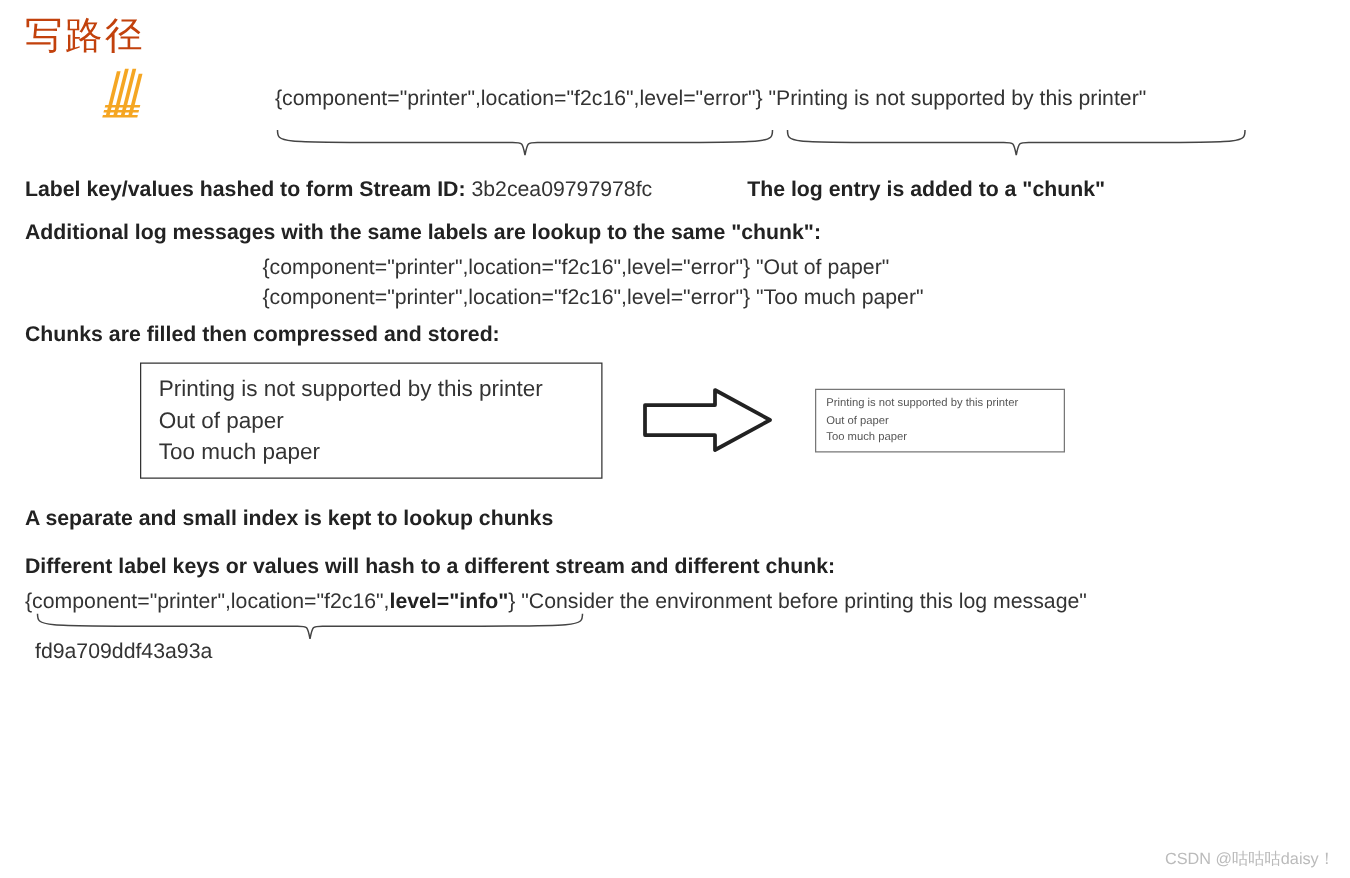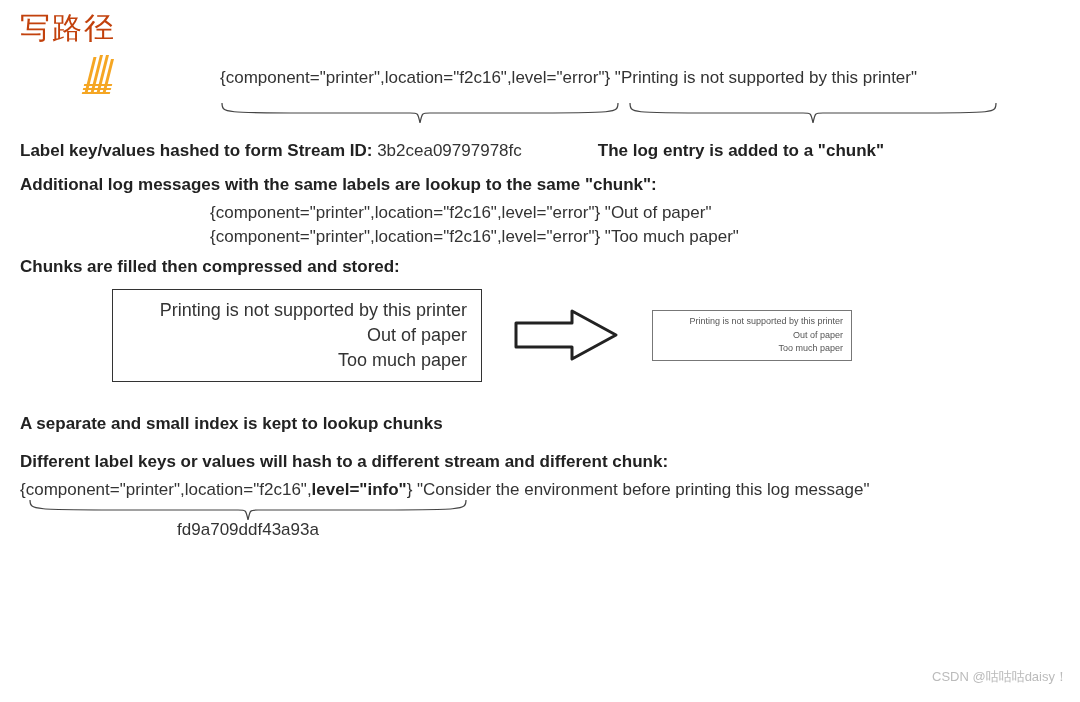--- a/index.html
+++ b/index.html
@@ -27,41 +27,41 @@
       display: flex;
       margin-left: 200px;
       margin-top: -2px;
     }
     .brace-svg-left { width: 400px; }
     .brace-svg-right { width: 370px; margin-left: 8px; }
     .bold { font-weight: 700; color: #222; }
     .line { margin-top: 14px; font-size: 17px; }
     .line-a { display:flex; gap: 76px; }
     .sub-lines { margin-left: 190px; font-size: 17px; line-height: 1.4; margin-top: 6px; }
-    .compress-row { display:flex; align-items: center; gap: 30px; margin-top: 12px; margin-left: 92px; text-align: right;}
+    .compress-row { display:flex; align-items: center; gap: 30px; margin-top: 12px; margin-left: 92px;}
     .box-big {
       border: 1.5px solid #333;
       padding: 8px 14px;
       width: 370px;
       font-size: 18px;
       line-height: 1.4;
     }
     .box-small {
       border: 1px solid #777;
       padding: 4px 8px;
       width: 200px;
       font-size: 9px;
       color: #555;
       line-height: 1.5;
     }
     .small-brace { margin-left: 8px; margin-top: -2px; }
-    .hash-id { text-align:center; width: 440px; margin-top: -4px; margin-left: 8px; font-size: 17px;}
+    .hash-id { text-align:left; width: 440px; margin-top: -4px; margin-left: 8px; font-size: 17px;}
     .watermark {
       position: absolute;
-      bottom: 16px;
+      bottom: 6px;
       right: 12px;
       font-size: 13px;
       color: #bbb;
       font-family: sans-serif;
     }
     svg { display:block; }
   </style>
 </head>
 <body>
 
@@ -122,21 +122,21 @@
       <polygon points="4,18 60,18 60,6 104,30 60,54 60,42 4,42" fill="#fff" stroke="#222" stroke-width="3" stroke-linejoin="round"></polygon>
     </svg>
   </span>
   <div class="box-small">
     <div>Printing is not supported by this printer</div>
     <div>Out of paper</div>
     <div>Too much paper</div>
   </div>
 </div>
 
-<div class="line bold" style="margin-top:32px">A separate and small index is kept to lookup chunks</div>
+<div class="line bold" style="margin-top:22px">A separate and small index is kept to lookup chunks</div>
 
 <div class="line bold" style="margin-top:18px">Different label keys or values will hash to a different stream and different chunk:</div>
 
 <div style="font-size:17px; margin-top:8px;">
   <span>{component="printer",location="f2c16",</span><span class="bold">level="info"</span><span>} "Consider the environment before printing this log message"</span>
 </div>
 
 <div class="small-brace">
   <svg width="440" height="26" viewBox="0 0 440 26">
     <path d="M2,2 C2,12 2,12 110,12 L210,12 C218,12 218,12 220,22 C222,12 222,12 230,12 L330,12 C438,12 438,12 438,2" fill="none" stroke="#444" stroke-width="1.2"></path>

